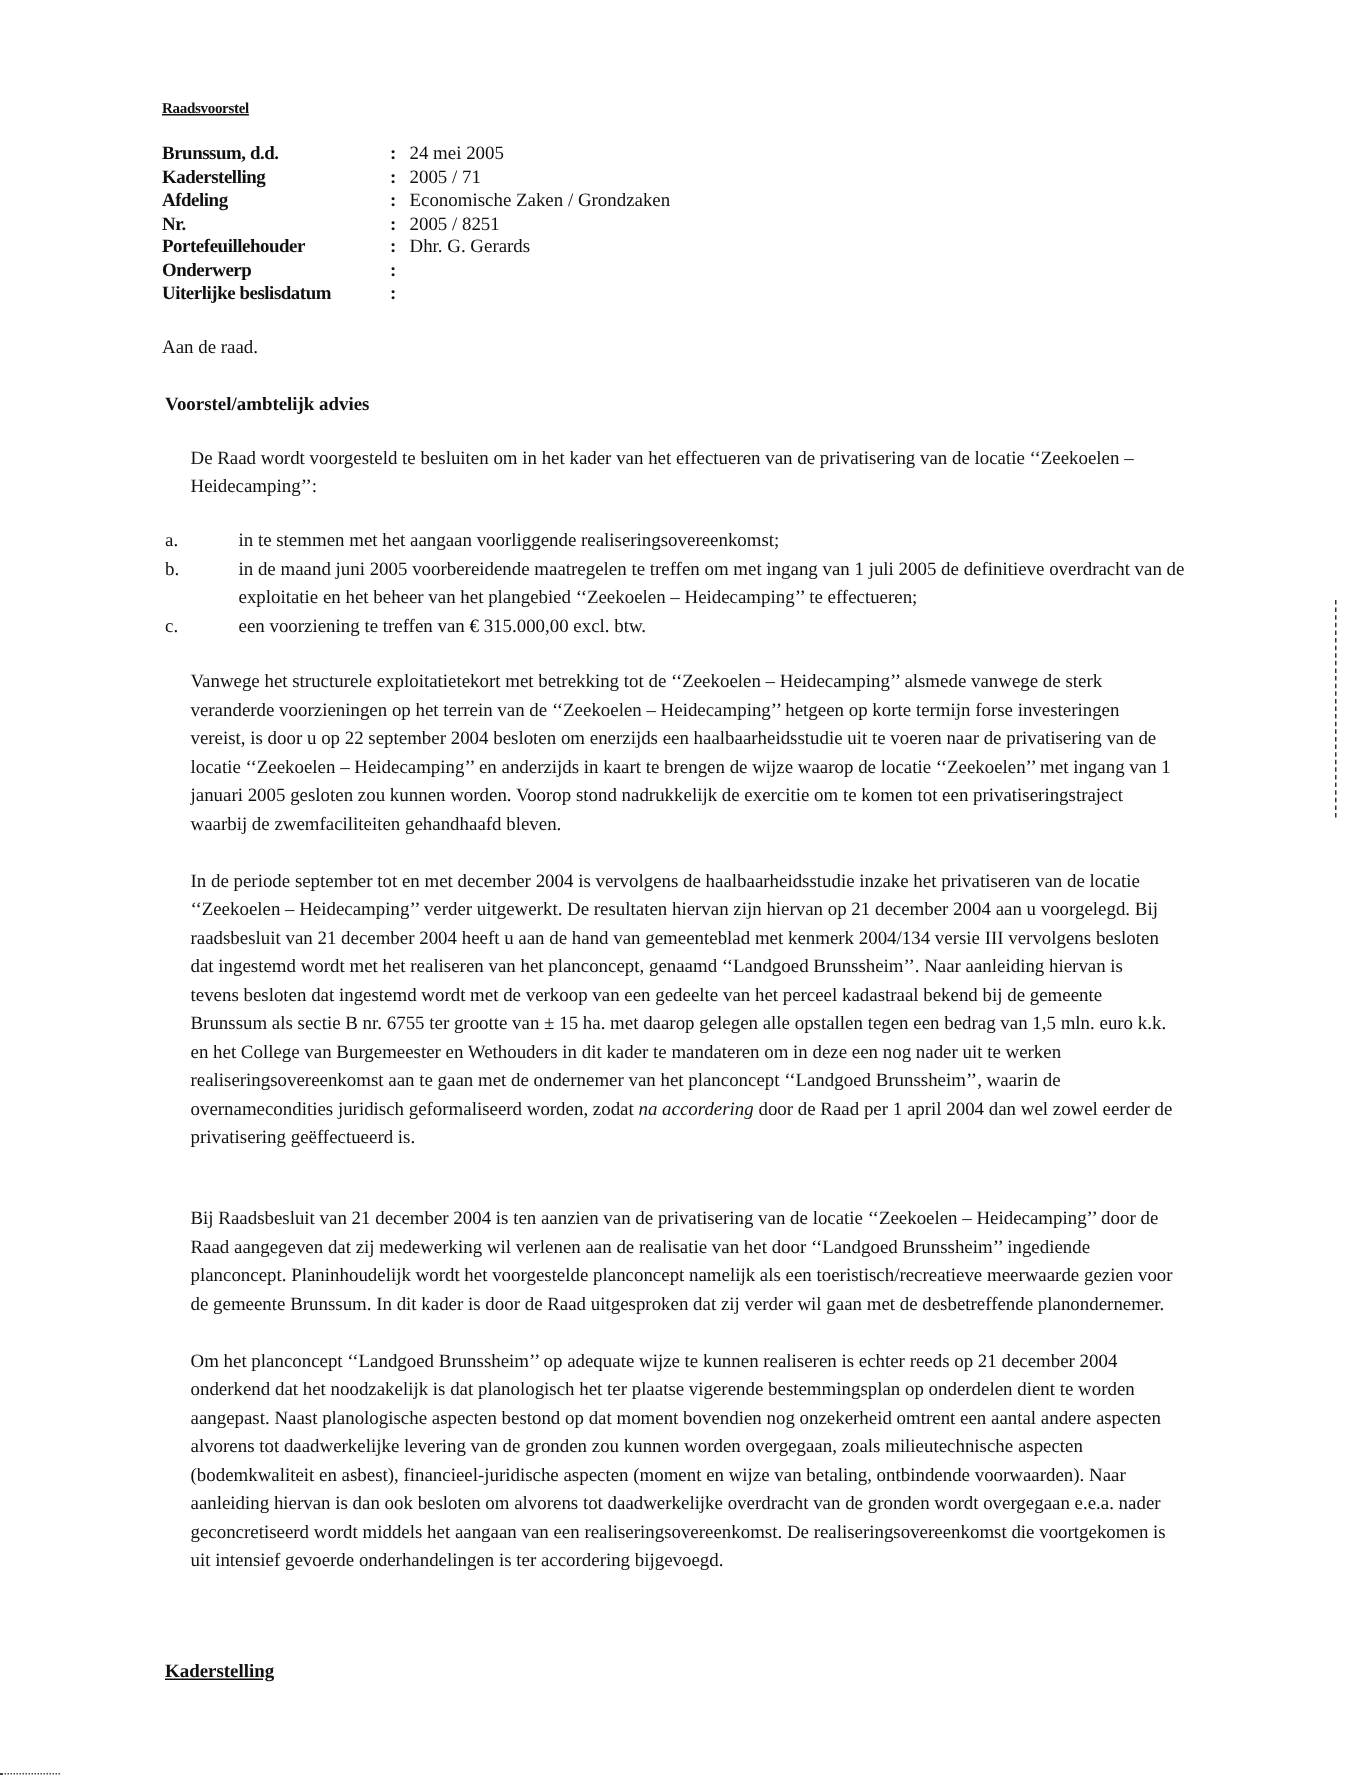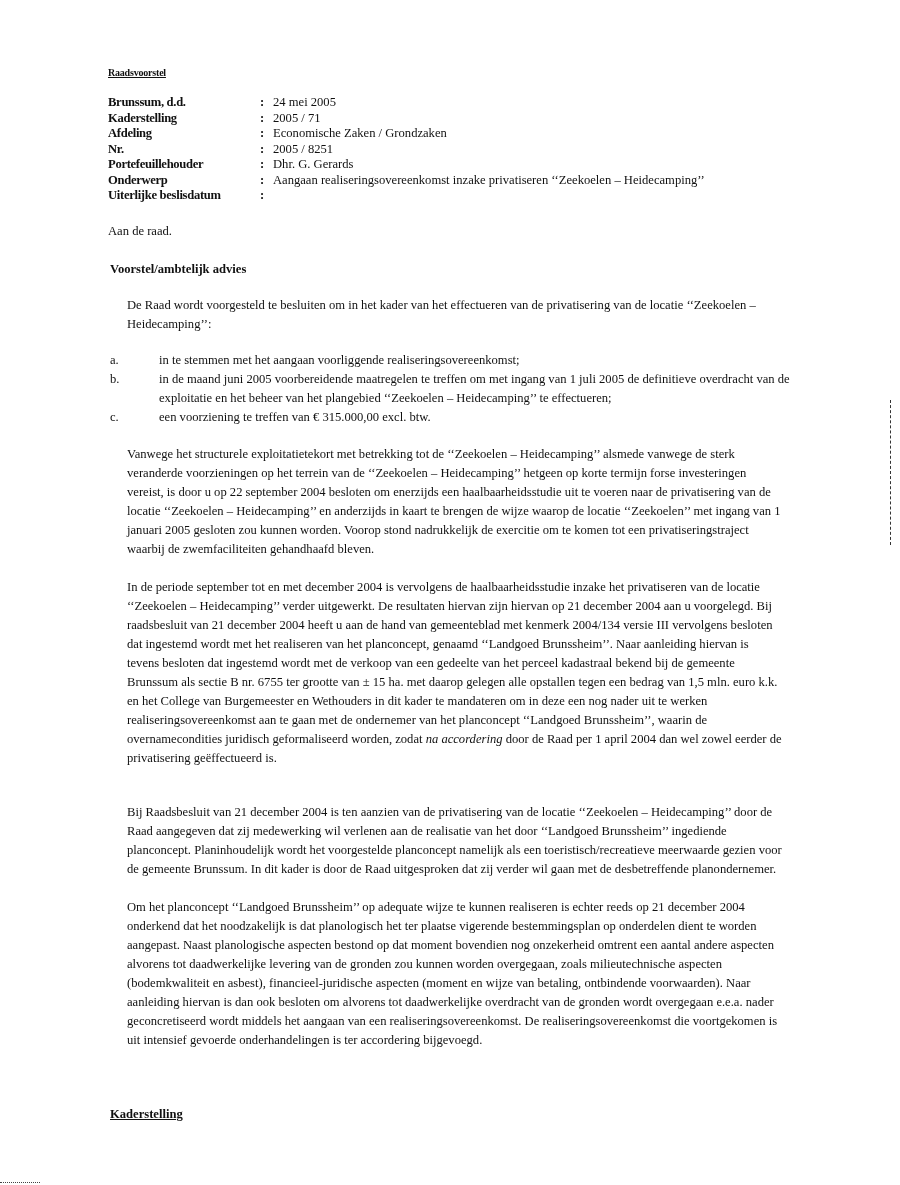--- a/index.html
+++ b/index.html
@@ -60,21 +60,20 @@
       <span class="meta-val">2005 / 8251</span>
     </div>
     <div class="meta-row">
       <span class="meta-key">Portefeuillehouder</span>
       <span class="meta-colon">:</span>
       <span class="meta-val">Dhr. G. Gerards</span>
     </div>
     <div class="meta-row">
       <span class="meta-key">Onderwerp</span>
       <span class="meta-colon">:</span>
-      <span class="meta-val">Aangaan realiseringsovereenkomst inzake privatiseren ‘‘Zeekoelen – Heidecamping’’</span>
     </div>
     <div class="meta-row">
       <span class="meta-key">Uiterlijke beslisdatum</span>
       <span class="meta-colon">:</span>
     </div>
   </div>
 
   <div class="salutation">Aan de raad.</div>
 
   <div class="section" style="top:260px;">

